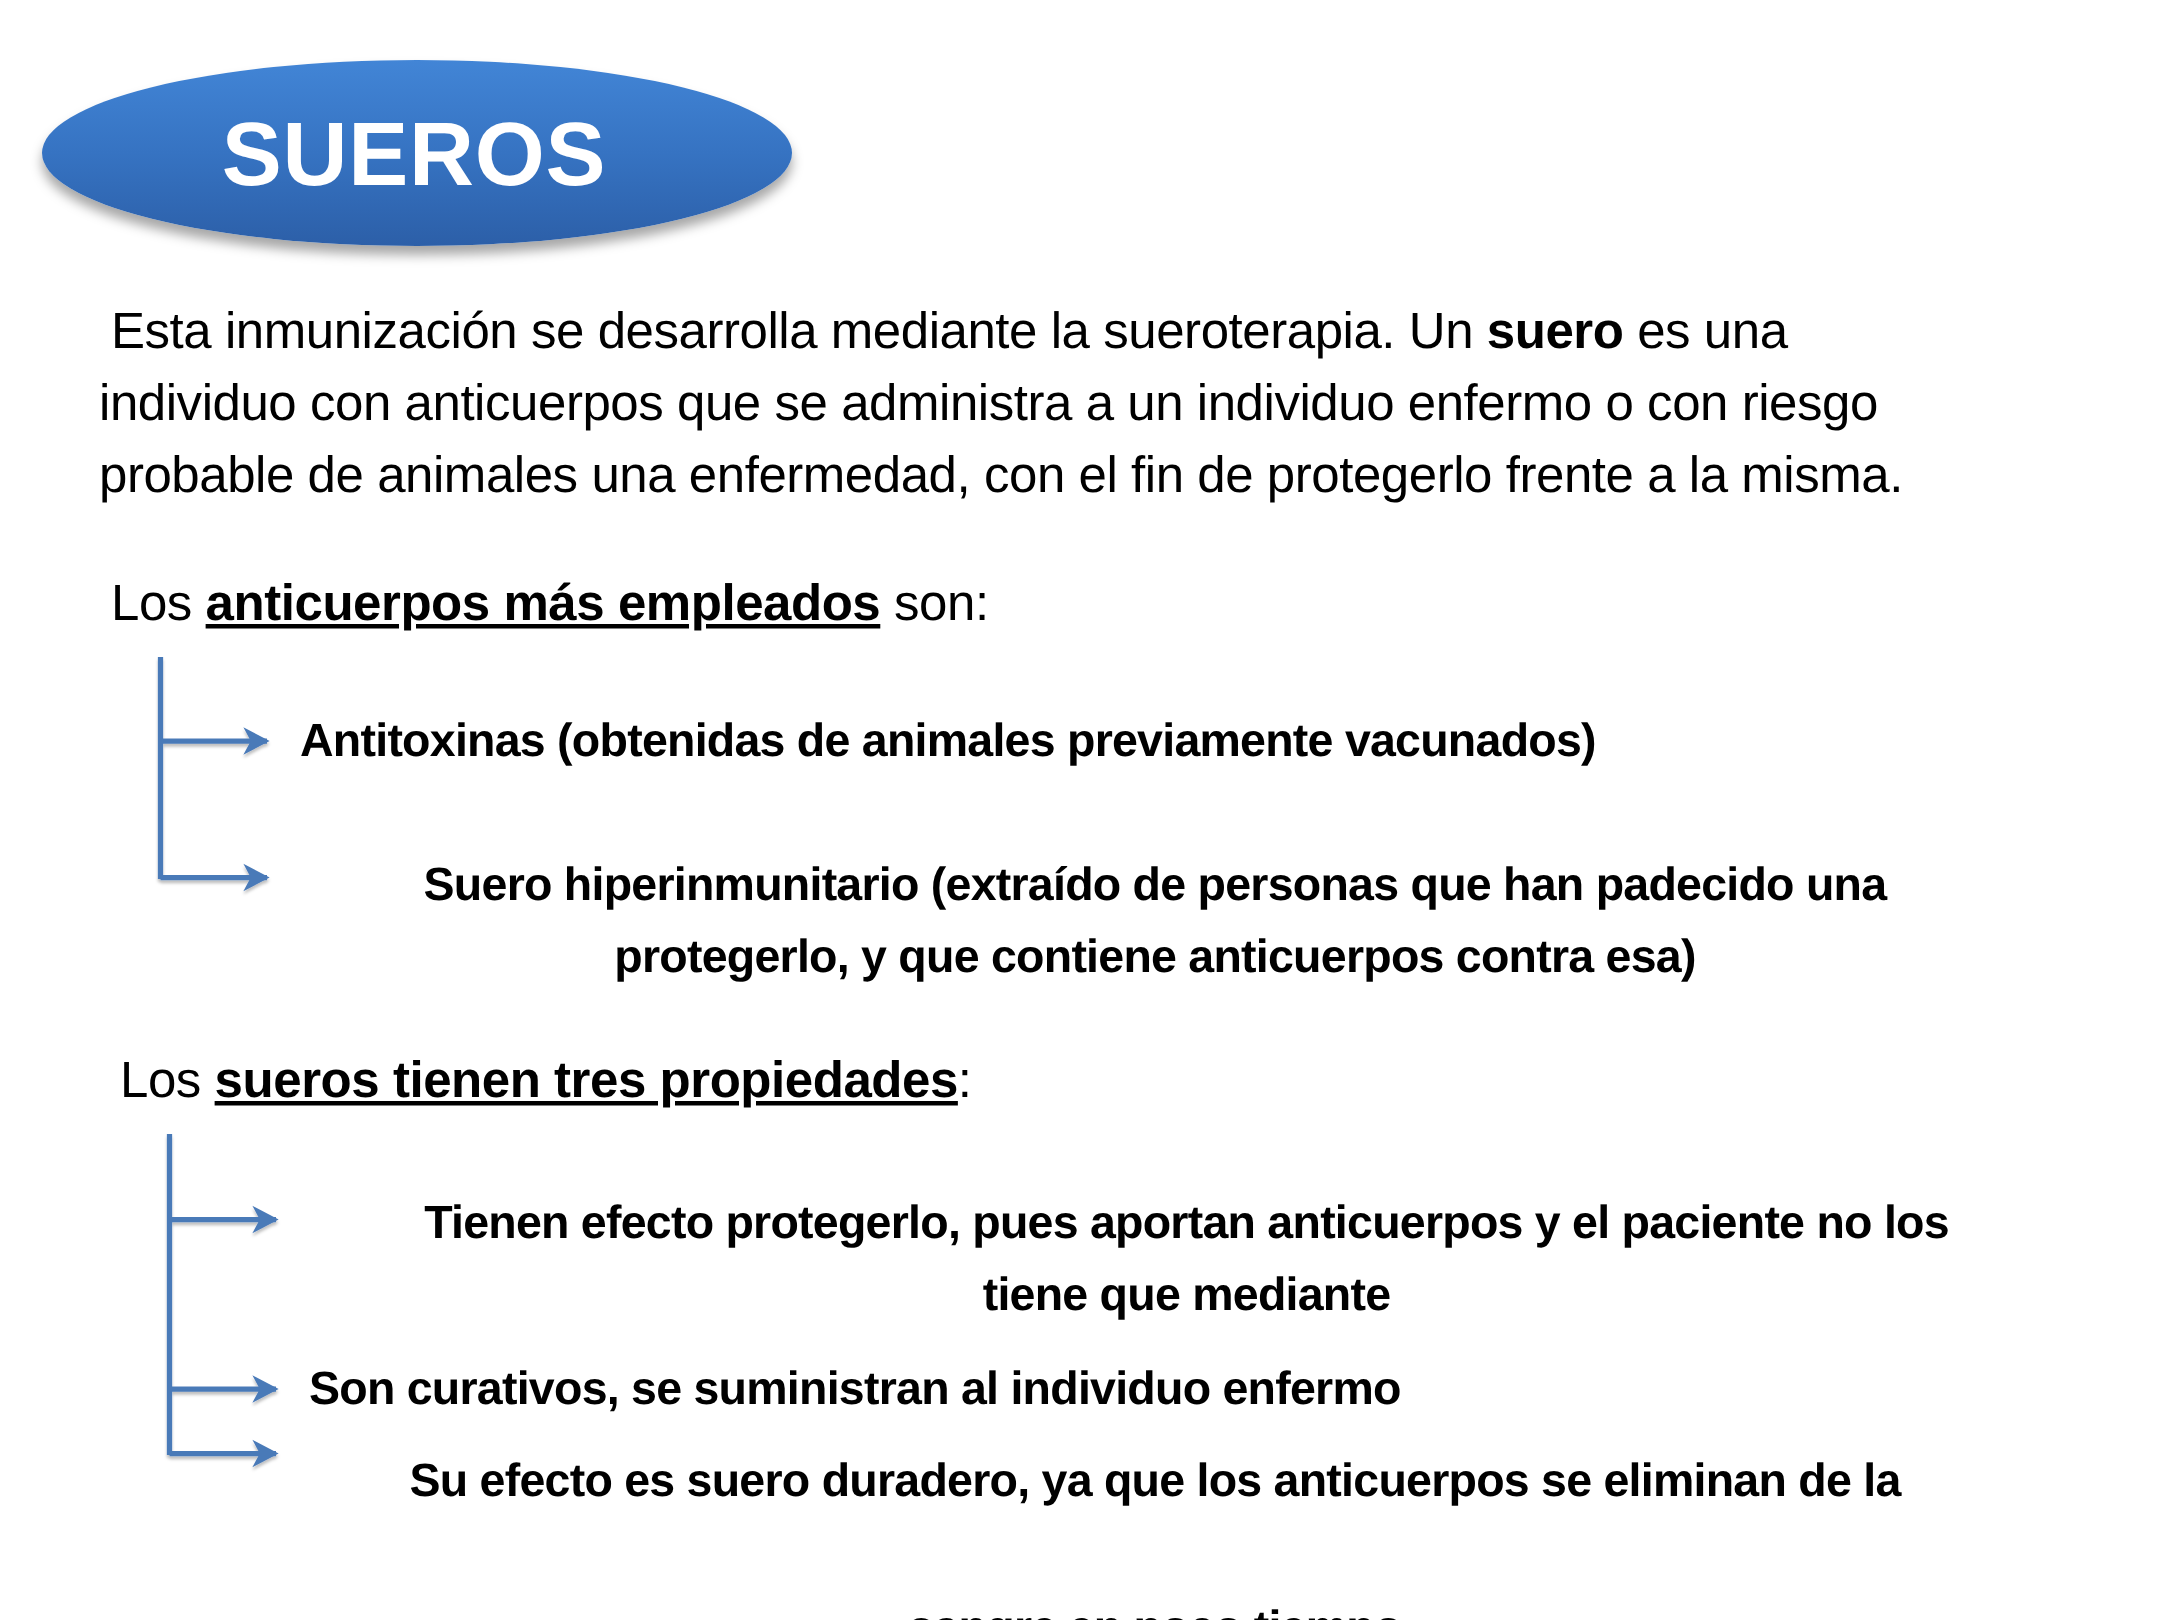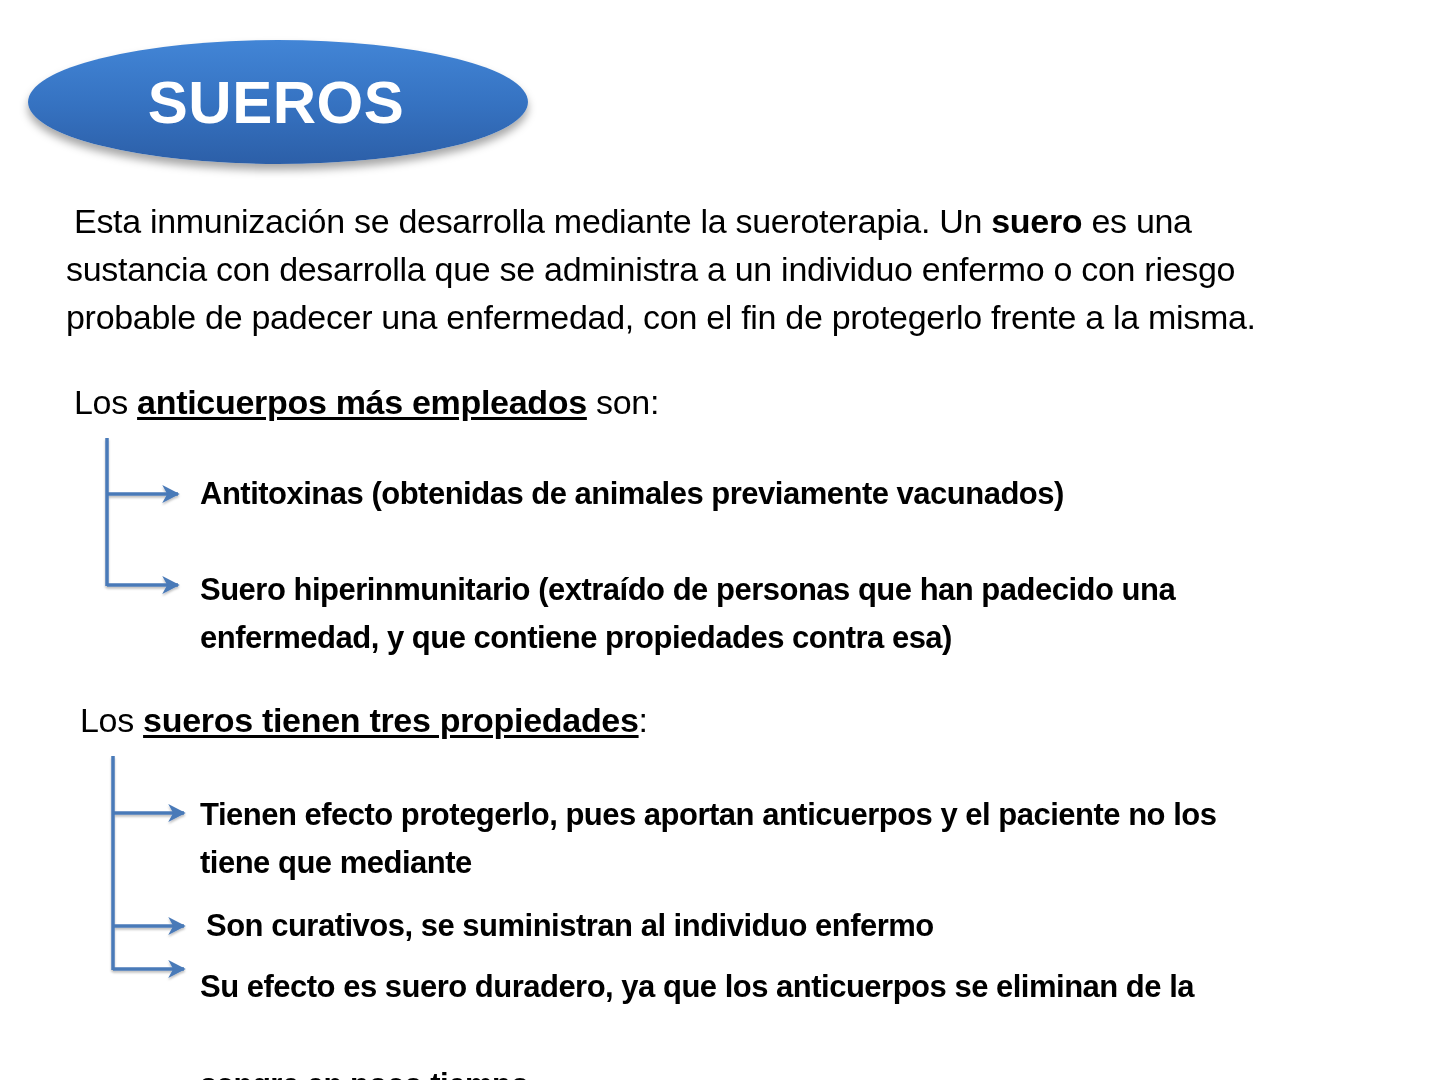--- a/index.html
+++ b/index.html
@@ -47,20 +47,21 @@
       white-space: nowrap;
       letter-spacing: -0.3px;
     }
     .para u { text-decoration: underline; text-underline-offset: 3px; font-weight: bold; }
     .item {
       position: absolute;
       font-size: 31px;
       line-height: 48px;
       font-weight: bold;
       white-space: nowrap;
+      text-align: center;
       letter-spacing: -0.5px;
     }
     .item.left { text-align: center; }
     svg.connector {
       position: absolute;
       overflow: visible;
     }
   </style>
 </head>
 <body>
@@ -79,40 +80,40 @@
     </filter>
   </defs>
 </svg>
 
 <svg class="arrow" style="left:12px; top:214px;" viewBox="0 0 54 16">
   <line x1="2" y1="8" x2="44" y2="8" stroke="#4a7ab8" stroke-width="4" marker-end="url(#ah)" filter="url(#sh)"></line>
 </svg>
 <div class="para" style="left:74px; top:197px;">
   <span>Esta inmunización se desarrolla mediante la sueroterapia. Un </span><b>suero</b><span> es una</span>
 </div>
-<div class="para" style="left:66px; top:245px;">sustancia con desarrolla que se administra a un individuo enfermo o con riesgo</div>
-<div class="para" style="left:66px; top:293px;">probable de padecer una enfermedad, con el fin de protegerlo frente a la misma.</div>
+<div class="para" style="left:66px; top:245px;">individuo con anticuerpos que se administra a un individuo enfermo o con riesgo</div>
+<div class="para" style="left:66px; top:293px;">probable de animales una enfermedad, con el fin de protegerlo frente a la misma.</div>
 
 <svg class="arrow" style="left:12px; top:394px;" viewBox="0 0 54 16">
   <line x1="2" y1="8" x2="44" y2="8" stroke="#4a7ab8" stroke-width="4" marker-end="url(#ah)" filter="url(#sh)"></line>
 </svg>
 <div class="para" style="left:74px; top:378px;">
   <span>Los </span><u>anticuerpos más empleados</u><span> son:</span>
 </div>
 
 <svg class="connector" style="left:100px; top:436px;" width="100" height="160">
   <g stroke="#4a7ab8" stroke-width="3.5" fill="none" filter="url(#sh)">
     <line x1="7" y1="2" x2="7" y2="150"></line>
     <line x1="7" y1="58" x2="78" y2="58" marker-end="url(#ah)"></line>
     <line x1="7" y1="149" x2="78" y2="149" marker-end="url(#ah)"></line>
   </g>
 </svg>
 <div class="item left" style="left:200px; top:470px;">Antitoxinas (obtenidas de animales previamente vacunados)</div>
 <div class="item" style="left:200px; top:566px; width:1140px;">Suero hiperinmunitario (extraído de personas que han padecido una</div>
-<div class="item" style="left:200px; top:614px; width:1140px;">enfermedad, y que contiene propiedades contra esa)</div>
+<div class="item" style="left:200px; top:614px; width:1140px;">protegerlo, y que contiene anticuerpos contra esa)</div>
 
 <svg class="arrow" style="left:16px; top:712px;" viewBox="0 0 54 16">
   <line x1="2" y1="8" x2="44" y2="8" stroke="#4a7ab8" stroke-width="4" marker-end="url(#ah)" filter="url(#sh)"></line>
 </svg>
 <div class="para" style="left:80px; top:696px;">
   <span>Los </span><u>sueros tienen tres propiedades</u><span>:</span>
 </div>
 
 <svg class="connector" style="left:106px; top:754px;" width="100" height="230">
   <g stroke="#4a7ab8" stroke-width="3.5" fill="none" filter="url(#sh)">

